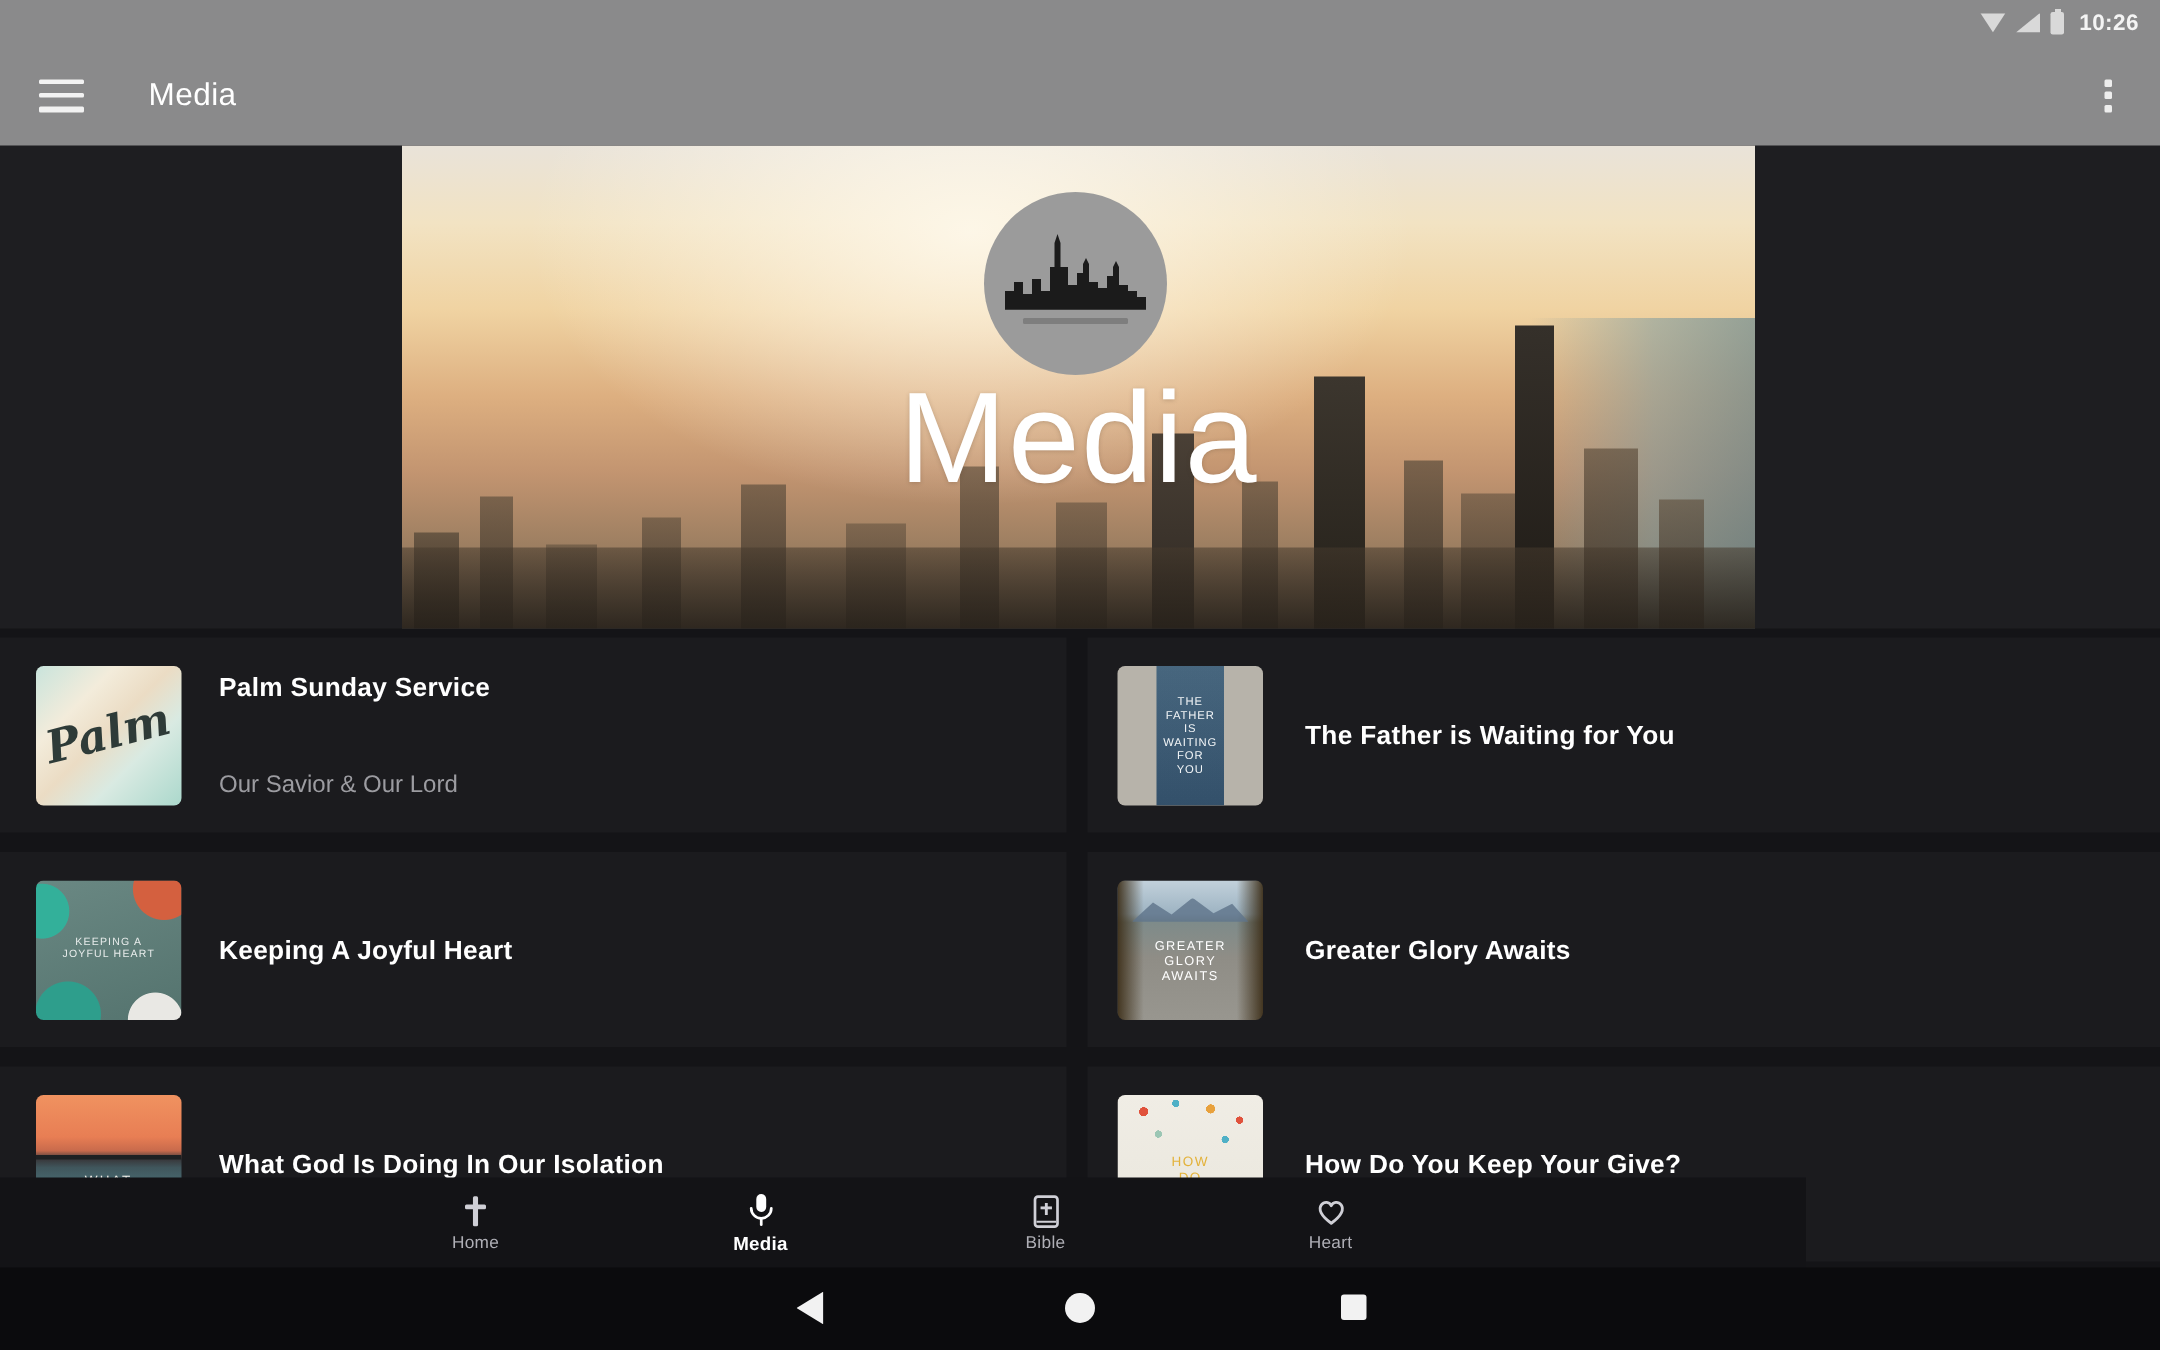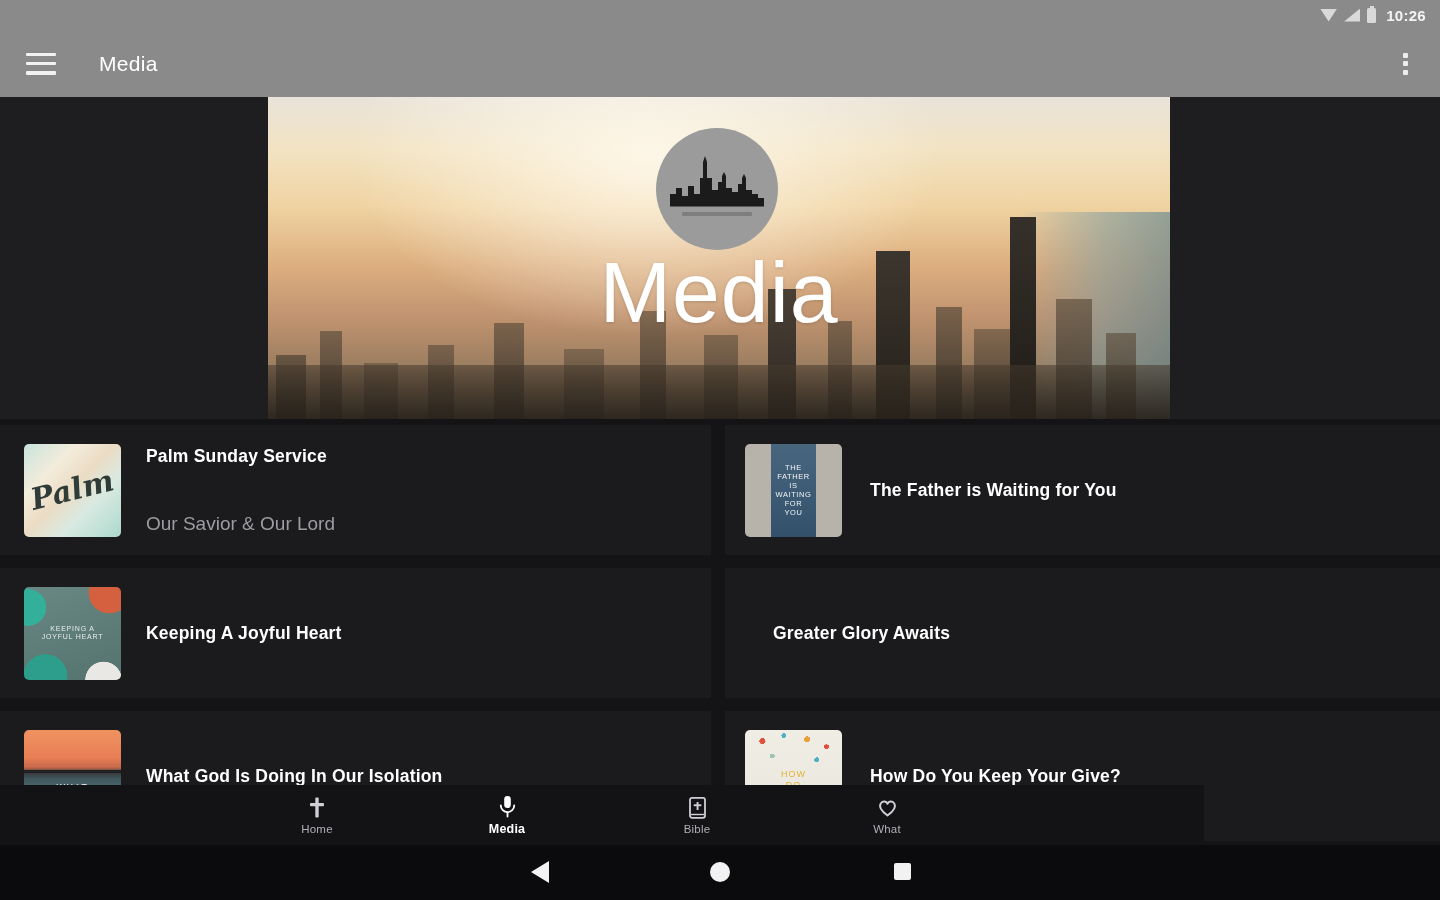--- a/index.html
+++ b/index.html
@@ -59,21 +59,21 @@
           column-gap:14px; row-gap:13px; padding-top:6px; }
   .cell { background:#1B1B1E; display:flex; align-items:center; cursor:pointer; }
   .cell.left  { padding-left:24px; }
   .cell.right { padding-left:20px; }
   .thumb { width:97px; height:93px; border-radius:5px; overflow:hidden; position:relative; flex-shrink:0;
            display:flex; align-items:center; justify-content:center; }
   .meta { display:flex; flex-direction:column; justify-content:center; }
   .cell.left  .meta { margin-left:25px;gap:40px; }
   .cell.right .meta { margin-left:28px; }
   .item-title { color:#FFFFFF; font-size:17.5px; font-weight:700; letter-spacing:.2px; }
-  .item-sub { color:#9C9CA1; font-size:19px; margin-top:6px; }
+  .item-sub { color:#9C9CA1; font-size:16px; margin-top:6px; }
   .item-sub:empty { display:none; }
   .tt { white-space:pre-line; text-align:center; line-height:1.2; font-weight:400; }
 
   .thumb-palm { background:linear-gradient(135deg,#C9E4DC 0%,#F3ECDB 28%,#EBDCC4 48%,#D9EAE2 68%,#ABD8CC 100%); }
   .thumb-palm .tt { font-family:"DejaVu Serif",serif; font-style:italic; font-weight:700; font-size:30px;
                     color:#2E3B38; transform:rotate(-14deg); }
   .thumb-father { background:linear-gradient(90deg,#B7B3AA 0%,#B7B3AA 27%,#AFABA2 27%,#AFABA2 73%,#B7B3AA 73%); }
   .thumb-father .panel { position:absolute; left:27%; width:46%; top:0; bottom:0;
                     background:linear-gradient(180deg,#49688012,#00000000), linear-gradient(180deg,#47667E 0%,#33506A 100%);
                     display:flex; align-items:center; justify-content:center; }
@@ -209,20 +209,25 @@
         <span class="tt">KEEPING A
 JOYFUL HEART</span>
       </div>
       <div class="meta">
         <div class="item-title">Keeping A Joyful Heart</div>
 
       </div>
     </div>
 
     <div class="cell right">
+      <div class="thumb thumb-glory">
+        <span class="tt">GREATER
+GLORY
+AWAITS</span>
+      </div>
       <div class="meta">
         <div class="item-title">Greater Glory Awaits</div>
 
       </div>
     </div>
 
     <div class="cell left">
       <div class="thumb thumb-isolation">
         <span class="tt">WHAT
 GOD IS</span>
@@ -270,21 +275,21 @@
           <rect x="9.6" y="6" width="1.9" height="8" fill="#CFCFD6"></rect>
           <rect x="6.7" y="8.3" width="7.6" height="1.9" fill="#CFCFD6"></rect>
           <line x1="4" y1="18.5" x2="17" y2="18.5" stroke="#CFCFD6" stroke-width="1.4"></line>
         </svg>
         <span class="bn-label">Bible</span>
       </div>
       <div class="bn-item">
         <svg width="23" height="24" viewBox="0 0 23 22">
           <path d="M11.5 18.5 C4.5 13.5 2.8 9.2 4.9 6.3 C6.9 3.6 10.4 4.2 11.5 6.8 C12.6 4.2 16.1 3.6 18.1 6.3 C20.2 9.2 18.5 13.5 11.5 18.5 Z" fill="none" stroke="#CFCFD6" stroke-width="1.9" stroke-linejoin="round"></path>
         </svg>
-        <span class="bn-label">What</span>
+        <span class="bn-label">Heart</span>
       </div>
     </div>
   </div>
 
   <div class="sysnav">
     <div class="sys-back"></div>
     <div class="sys-home"></div>
     <div class="sys-recent"></div>
   </div>
 

